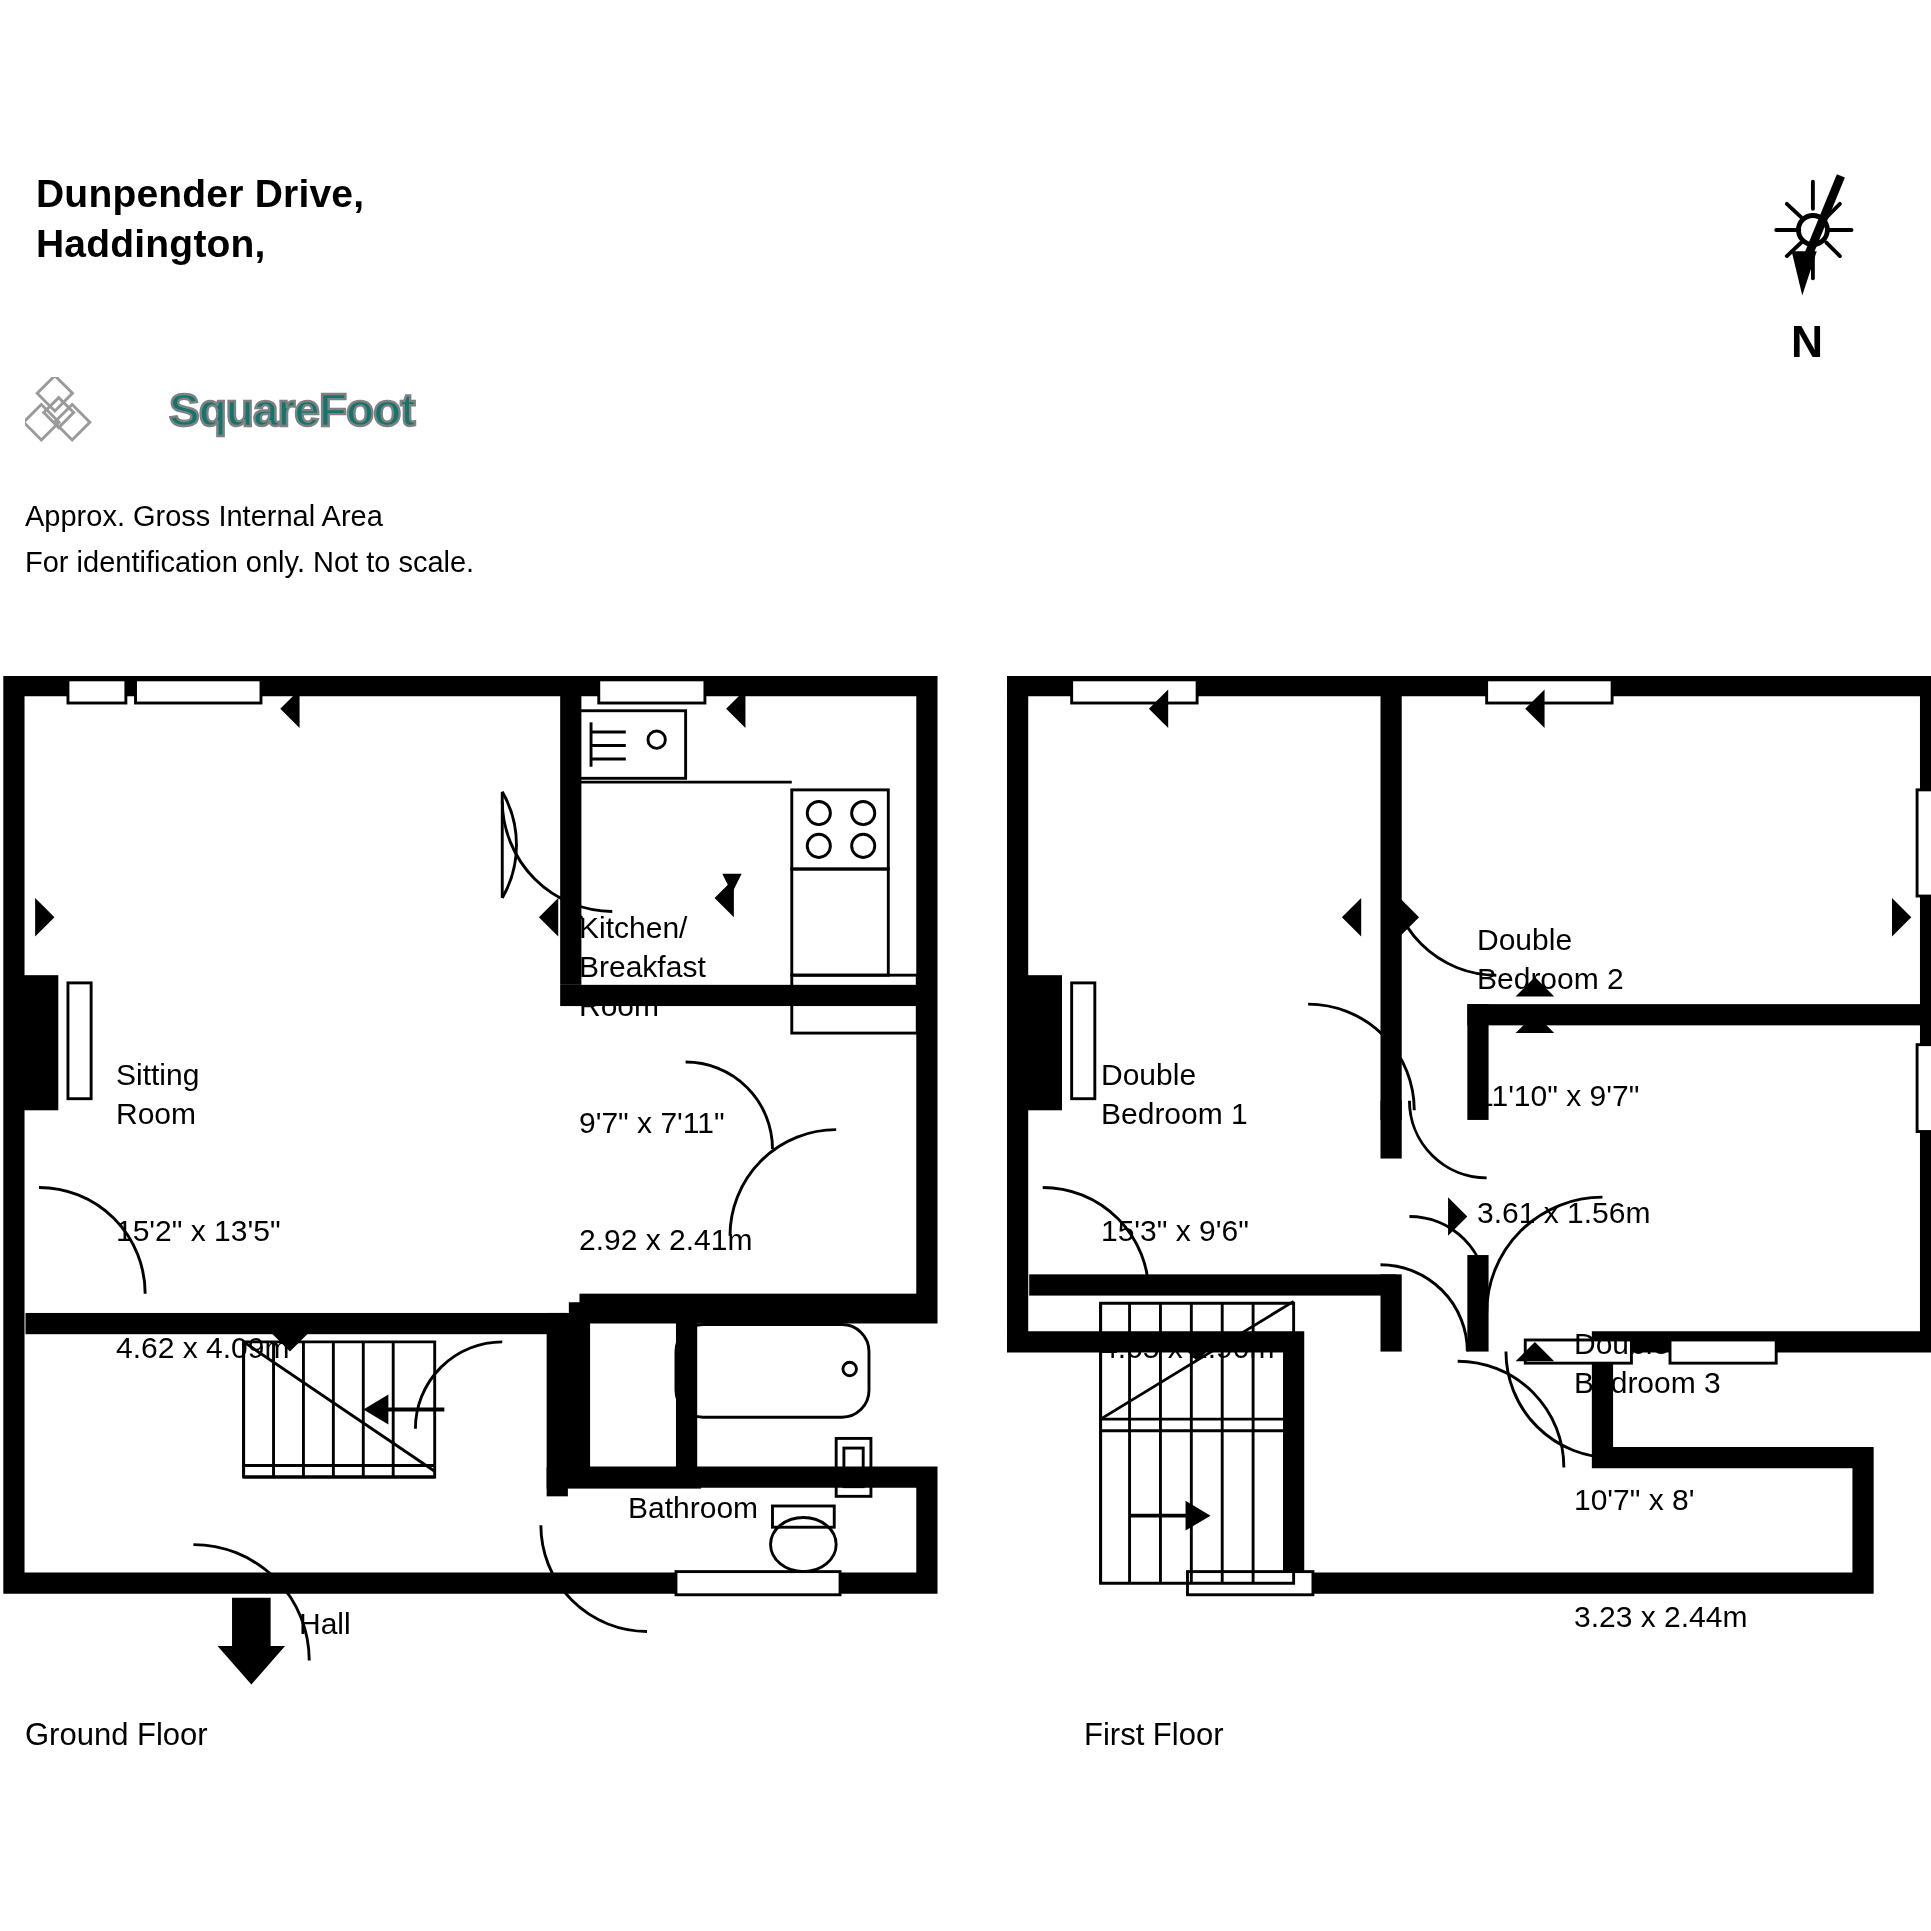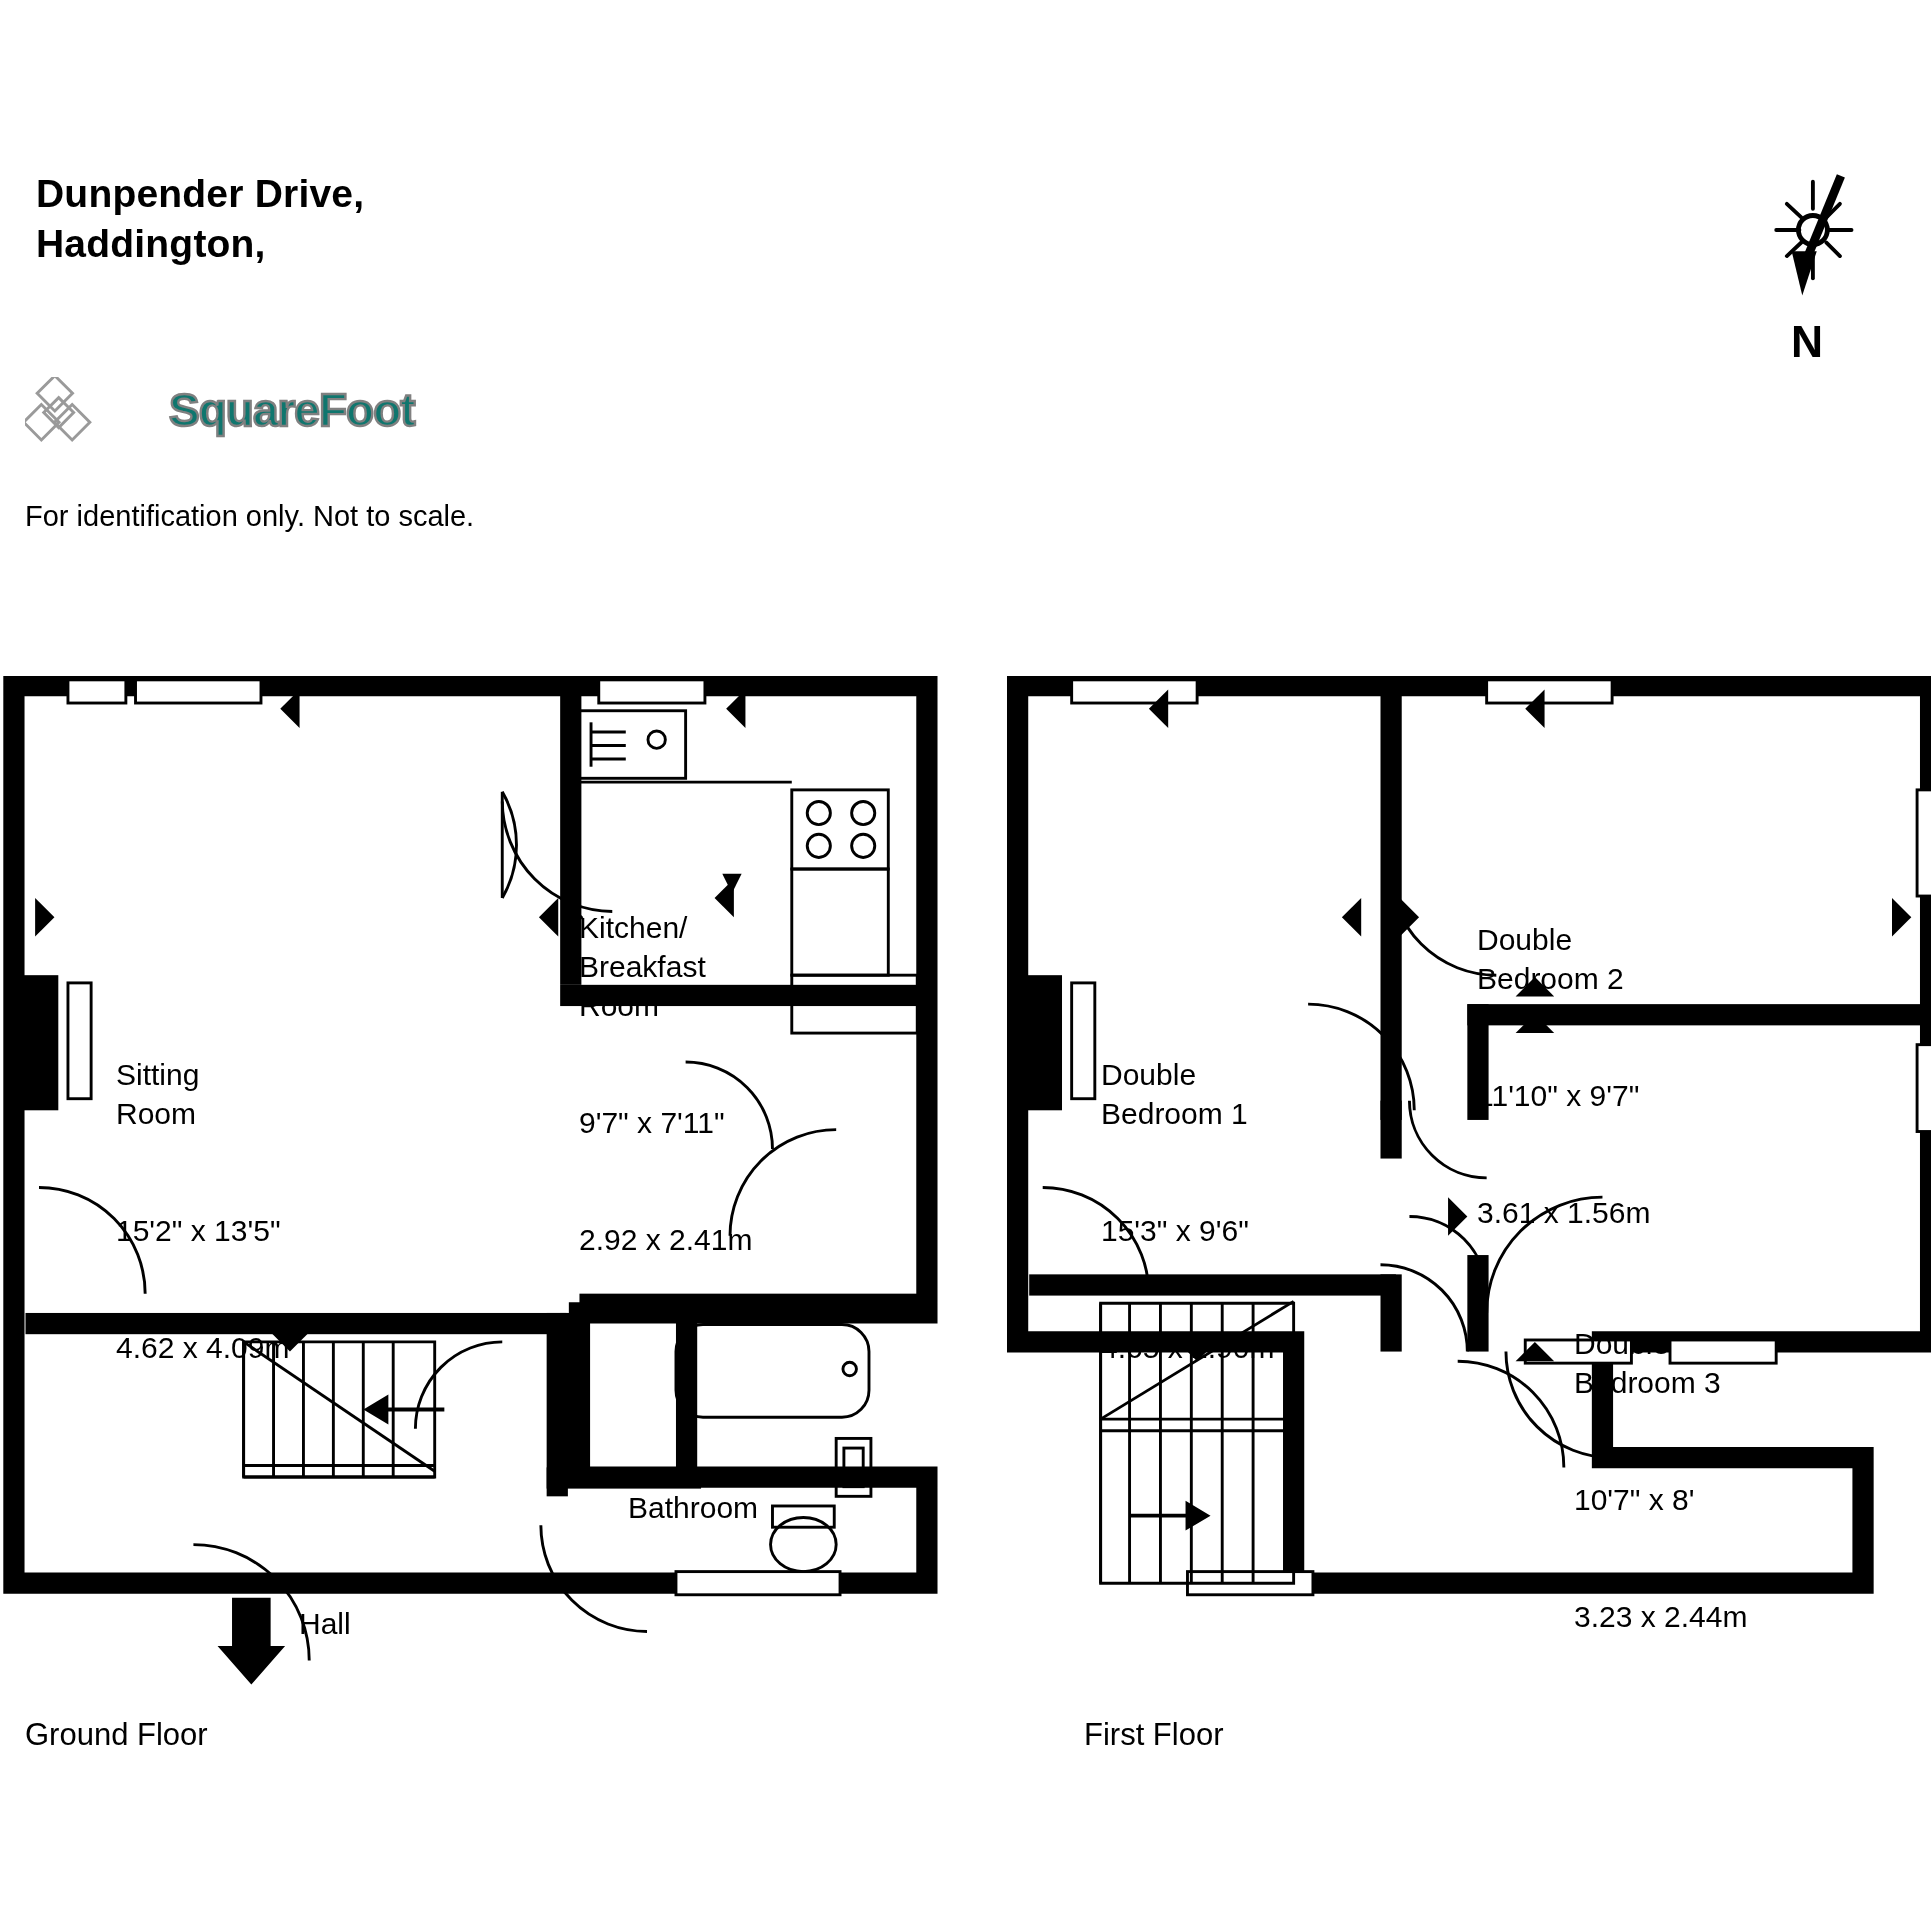--- a/index.html
+++ b/index.html
@@ -62,20 +62,21 @@
       <rect x="18" y="4" width="26" height="26" transform="rotate(45 31 17)"></rect>
       <rect x="4" y="34" width="26" height="26" transform="rotate(45 17 47)"></rect>
       <rect x="36" y="34" width="26" height="26" transform="rotate(45 49 47)"></rect>
       <rect x="24" y="26" width="22" height="22" transform="rotate(45 35 37)"></rect>
     </g>
   </svg>
   <div class="abs" id="logo-text">SquareFoot</div>
 </div>
 
 <div class="abs" id="meta">
+  <div>Approx. Gross Internal Area</div>
   <div>For identification only. Not to scale.</div>
 </div>
 
 <svg class="abs" id="compass" viewBox="0 0 130 230">
   <g stroke="#000" stroke-width="4" stroke-linecap="round">
     <line x1="68" y1="8" x2="68" y2="36"></line>
     <line x1="68" y1="86" x2="68" y2="108"></line>
     <line x1="30" y1="58" x2="54" y2="58"></line>
     <line x1="84" y1="58" x2="108" y2="58"></line>
     <line x1="41" y1="31" x2="56" y2="45"></line>

